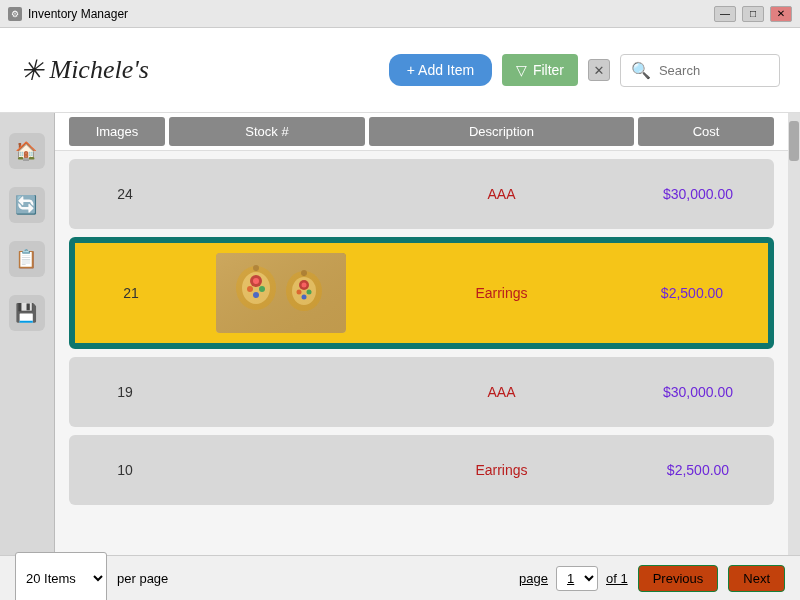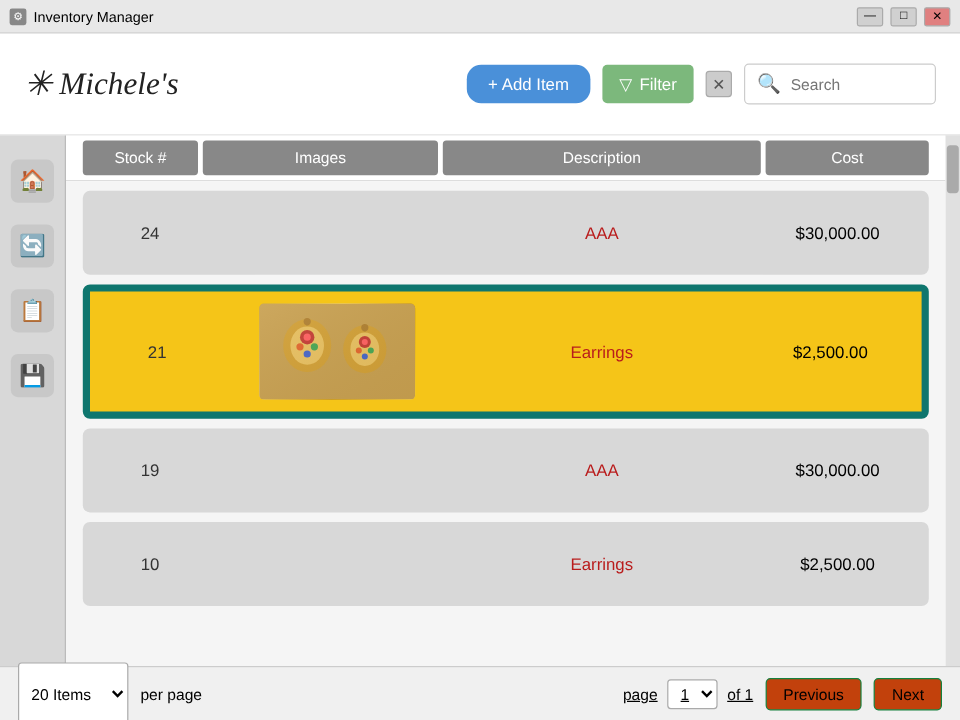--- a/index.html
+++ b/index.html
@@ -236,21 +236,21 @@
       justify-content: center;
     }
     .inventory-row .description-cell {
       text-align: center;
       font-size: 14px;
       color: #b91c1c;
     }
     .inventory-row .cost-cell {
       text-align: center;
       font-size: 14px;
-      color: #000000;
+      color: #6d28d9;
     }
 
     
     .jewelry-img {
       width: 130px;
       height: 80px;
       border-radius: 4px;
       overflow: hidden;
       position: relative;
       background: linear-gradient(135deg, #c8a84b, #e8d08a, #a87820, #f0d060);
@@ -356,22 +356,22 @@
   <div class="sidebar">
     <div class="sidebar-icon">🏠</div>
     <div class="sidebar-icon">🔄</div>
     <div class="sidebar-icon">📋</div>
     <div class="sidebar-icon">💾</div>
   </div>
 
   <div class="content">
 
     <div class="col-headers">
+      <div class="col-header">Images</div>
       <div class="col-header">Stock #</div>
-      <div class="col-header">Images</div>
       <div class="col-header">Description</div>
       <div class="col-header">Cost</div>
     </div>
 
     <div class="inventory-list">
 
       <div class="inventory-row">
         <div class="stock-num">24</div>
         <div class="image-cell"></div>
         <div class="description-cell">AAA</div>

